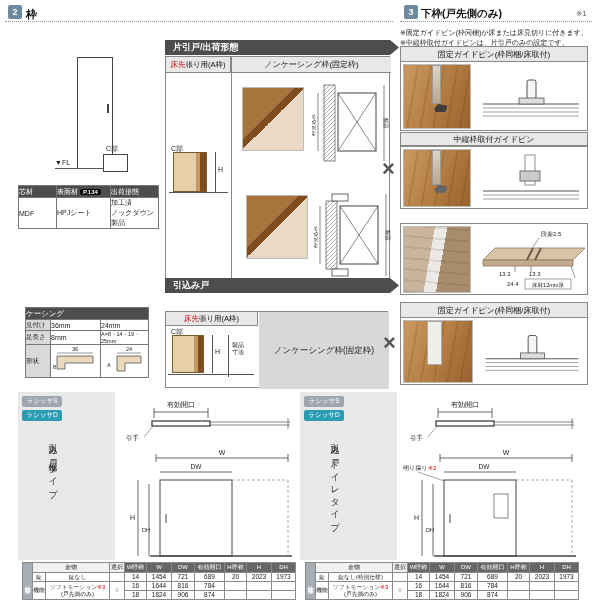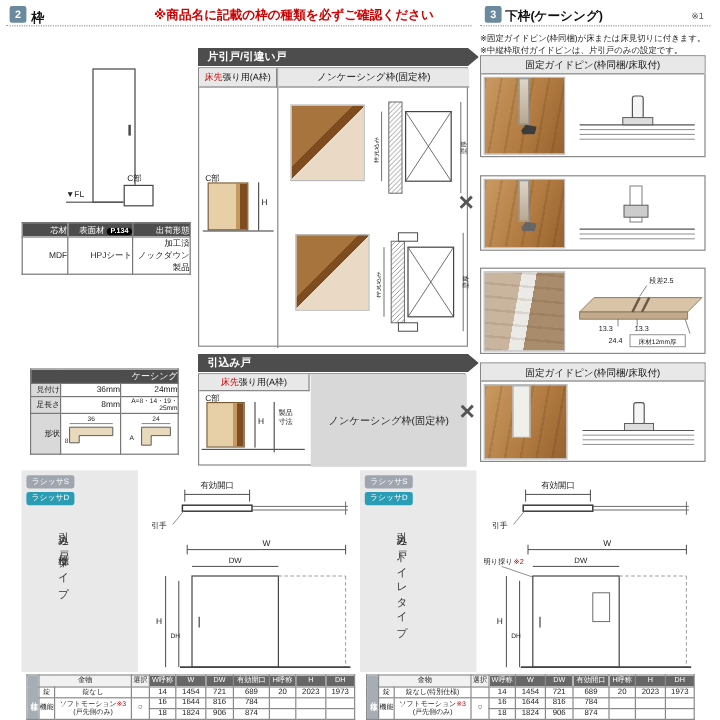--- a/index.html
+++ b/index.html
@@ -36,21 +36,21 @@
   .dimline-h{background:#555;height:1px;}
   .wood-sect{background:linear-gradient(90deg,#e7cfa8 0 70%,#c49a60 70% 82%,#7e4c1f 82% 100%);
              border:1px solid #7a5a30;box-sizing:border-box;}
   .lbl7{font-size:7px;color:#222;}
   .lbl6{font-size:6px;color:#222;}
   .tag{width:40px;height:11px;color:#fff;font-size:6.5px;display:flex;align-items:center;justify-content:center;border-radius:2px;}
   .vtitle{writing-mode:vertical-rl;font-size:9px;letter-spacing:2px;color:#333;}
   .xmark{font-size:22px;color:#555;font-weight:bold;}
   
   table.mini{border-collapse:collapse;table-layout:fixed;}
-  table.mini th,table.mini td{border:1px solid #777;padding:0;text-align:right;overflow:hidden;box-sizing:border-box;}
+  table.mini th,table.mini td{border:1px solid #777;padding:0;text-align:left;overflow:hidden;box-sizing:border-box;}
   .dkh{background:#4d4d4d;color:#fff;font-weight:normal;font-size:7px;}
   .lth{background:#d9d9d9;font-weight:normal;font-size:6.5px;}
   .pill{display:inline-block;background:#000;color:#fff;border-radius:5px;padding:0 3px;font-size:6px;font-weight:bold;}
   
   table.spec{border-collapse:collapse;table-layout:fixed;width:273px;font-size:6.5px;}
   table.spec th,table.spec td{border:1px solid #8a8a8a;padding:0;text-align:center;height:9px;
                               line-height:1.05;overflow:hidden;white-space:nowrap;box-sizing:border-box;}
   table.spec .dk{background:#666;color:#fff;font-weight:normal;font-size:6px;}
   table.spec .lt{background:#f1f1f1;font-weight:normal;font-size:6px;}
   table.spec .side{background:#a7adb5;color:#fff;}
@@ -58,24 +58,23 @@
   .vtext{writing-mode:vertical-rl;font-size:6px;letter-spacing:1px;}
   svg text{font-family:"Liberation Sans","DejaVu Sans",sans-serif;}
 </style>
 </head>
 <body>
 
 <div id="page">
 
   <div class="abs badge" style="left:8px;top:5px">2</div>
   <div class="abs sec-title" style="left:26px;top:7px">枠</div>
-  <div class="abs red" style="left:95px;top:6px;width:300px;text-align:center;font-size:10.5px;font-weight:bold">※商品名に記載の枠の種類を必ずご確認ください</div>
   <div class="abs dotted" style="left:5px;top:21px;width:388px"></div>
   <div class="abs badge" style="left:404px;top:5px">3</div>
-  <div class="abs sec-title" style="left:421px;top:7px;font-size:10.5px">下枠(ケーシング)</div>
+  <div class="abs sec-title" style="left:421px;top:7px;font-size:10.5px">下枠(戸先側のみ)</div>
   <div class="abs" style="left:576px;top:9px;font-size:7.5px;color:#555">※1</div>
   <div class="abs dotted" style="left:400px;top:21px;width:192px"></div>
 
   <div class="abs note" style="left:400px;top:28px;width:196px">
     <div>※固定ガイドピン(枠同梱)が床または床見切りに付きます。</div>
     <div>※中縦枠取付ガイドピンは、片引戸のみの設定です。</div>
   </div>
 
   <div class="abs" style="left:77px;top:57px;width:36px;height:112px;border:1.2px solid #444;box-sizing:border-box"></div>
   <div class="abs" style="left:107px;top:104px;width:1.5px;height:9px;background:#444"></div>
@@ -104,21 +103,21 @@
       <td>HPJシート</td>
       <td>
         <div>加工済</div>
         <div>ノックダウン製品</div>
       </td>
     </tr>
   </tbody>
     </table>
 
   <div class="abs band-dark" style="left:165px;top:40px;width:226px;height:15px">
-      <span>片引戸/引違い戸</span>
+      <span>片引戸/出荷形態</span>
     </div>
 
   <div class="abs box" style="left:165px;top:56px;width:225px;height:233px">
     <div class="abs" style="left:65px;top:0;width:1px;height:233px;background:#888"></div>
     <div class="abs hdr-cell" style="left:0;top:0;width:65px;height:16px;border-right:1px solid #888;font-size:7.5px">
       <span class="red">床先</span>
         <span>張り用(A枠)</span>
     </div>
     <div class="abs hdr-cell" style="left:66px;top:0;width:159px;height:16px">ノンケーシング枠(固定枠)</div>
 
@@ -177,20 +176,21 @@
     <svg class="abs" style="left:74px;top:17px" width="112" height="64" viewBox="0 0 112 64">
       <line x1="8" y1="40" x2="104" y2="40" stroke="#555" stroke-width="1"></line>
         <line x1="8" y1="44" x2="104" y2="44" stroke="#777" stroke-width="0.7"></line>
       <line x1="8" y1="48" x2="104" y2="48" stroke="#777" stroke-width="0.7"></line>
         <line x1="8" y1="52" x2="104" y2="52" stroke="#777" stroke-width="0.7"></line>
       <rect x="52" y="16" width="9" height="19" rx="2" fill="#f5f5f5" stroke="#555" stroke-width="1"></rect>
       <rect x="44" y="34" width="25" height="6" fill="#ddd" stroke="#555" stroke-width="0.8"></rect>
     </svg>
   </div>
 
+  <div class="abs hdr-cell" style="left:400px;top:132px;width:188px;height:14px;border:1px solid #888">中縦枠取付ガイドピン</div>
 
   <div class="abs box" style="left:400px;top:146px;width:188px;height:63px">
     <div class="abs photo-wood" style="left:2px;top:2px;width:68px;height:58px">
       <div class="frame-strip"></div>
       <div class="pin-blob" style="background:#666"></div>
     </div>
     <svg class="abs" style="left:74px;top:4px" width="112" height="56" viewBox="0 0 112 56">
       <rect x="50" y="4" width="10" height="30" fill="#fff" stroke="#777" stroke-width="0.8"></rect>
       <rect x="45" y="20" width="20" height="10" fill="#ccc" stroke="#555" stroke-width="0.8"></rect>
       <line x1="8" y1="40" x2="104" y2="40" stroke="#555" stroke-width="1"></line>
@@ -213,21 +213,21 @@
         <line x1="58" y1="40" x2="58" y2="46" stroke="#555" stroke-width="0.6"></line>
       <text x="26" y="50" font-size="6" fill="#222">13.3</text>
       <text x="56" y="50" font-size="6" fill="#222">13.3</text>
       <text x="34" y="60" font-size="6" fill="#222">24.4</text>
       <rect x="52" y="53" width="46" height="10" fill="#fff" stroke="#666" stroke-width="0.6"></rect>
       <text x="75" y="60.5" font-size="5.5" fill="#222" text-anchor="middle">床材12mm厚</text>
       <line x1="98" y1="40" x2="102" y2="52" stroke="#555" stroke-width="0.6"></line>
     </svg>
   </div>
 
-  <div class="abs band-dark" style="left:165px;top:295px;width:226px;height:15px">
+  <div class="abs band-dark" style="left:165px;top:278px;width:226px;height:15px">
     <span>引込み戸</span>
   </div>
 
   <div class="abs box" style="left:165px;top:311px;width:223px;height:77px">
     <div class="abs hdr-cell" style="left:0;top:0;width:92px;height:14px;border-right:1px solid #888;font-size:7.5px">
       <span class="red">床先</span>
         <span>張り用(A枠)</span>
     </div>
     <div class="abs lbl7" style="left:5px;top:15px">C部</div>
     <div class="abs wood-sect" style="left:6px;top:23px;width:32px;height:38px"></div>

